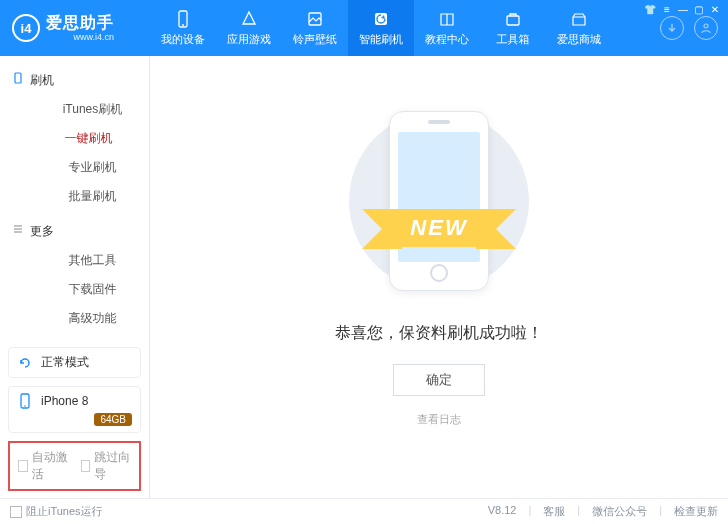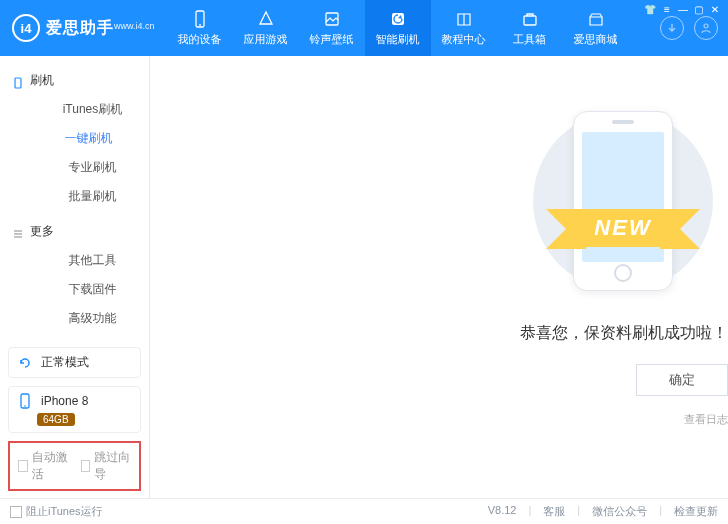--- a/index.html
+++ b/index.html
@@ -3,51 +3,51 @@
 <meta charset="utf-8">
 <style>
   * { box-sizing: border-box; margin: 0; padding: 0; }
   html, body { width: 728px; height: 524px; font-family: "Microsoft YaHei", Arial, sans-serif; overflow: hidden; }
   body { display: flex; flex-direction: column; background: #fff; color: #333; }
 
   
   .header { height: 56px; background: #1e8fff; display: flex; align-items: center; color: #fff; position: relative; }
   .logo-wrap { display: flex; align-items: center; padding: 0 12px; min-width: 150px; }
   .logo-circle { width: 28px; height: 28px; border: 2px solid #fff; border-radius: 50%; display: flex; align-items: center; justify-content: center; font-weight: bold; font-size: 13px; margin-right: 6px; }
-  .logo-text { display: flex; flex-direction: row; line-height: 1; text-align: right; }
+  .logo-text { display: flex; flex-direction: column; line-height: 1; text-align: right; }
   .logo-main { font-size: 16px; font-weight: bold; letter-spacing: 1px; }
   .logo-sub { font-size: 9px; opacity: .9; margin-top: 2px; }
   .nav { display: flex; align-items: stretch; height: 100%; }
   .nav-item { display: flex; flex-direction: column; align-items: center; justify-content: center; width: 66px; height: 100%; cursor: pointer; font-size: 11px; }
   .nav-item.active { background: #0d7af0; }
   .nav-icon { width: 18px; height: 18px; margin-bottom: 4px; display:flex; align-items:center; justify-content:center; }
   .header-right { margin-left: auto; display: flex; align-items: center; padding-right: 10px; gap: 10px; }
   .circ-btn { width: 24px; height: 24px; border: 1.5px solid #a8d0ff; border-radius: 50%; display:flex; align-items:center; justify-content:center; cursor:pointer; }
   .win-ctrls { position:absolute; top:2px; right:6px; display:flex; gap:2px; }
   .win-btn { width:14px; height:14px; color:#fff; font-size:10px; display:flex; align-items:center; justify-content:center; cursor:pointer; }
 
   
   .body { flex: 1; display: flex; min-height: 0; }
   .sidebar { width: 150px; border-right: 1px solid #e6e9ee; display:flex; flex-direction:column; padding-top: 10px; }
-  .sb-section { padding: 6px 12px 2px; font-size: 12px; color: #333; display:flex; align-items:flex-end; gap:6px; font-weight:500; }
+  .sb-section { padding: 6px 12px 2px; font-size: 12px; color: #333; display:flex; align-items:flex-start; gap:6px; font-weight:500; }
   .sb-list { padding: 4px 0 6px 0; }
   .sb-item { padding: 6px 0 6px 36px; font-size: 12px; color: #555; cursor:pointer;text-align:center; }
-  .sb-item.active { color: #3b82f6; padding-left: 28px; }
+  .sb-item.active { color: #b91c1c; padding-left: 28px; }
   .sidebar-bottom { margin-top: auto; padding: 8px; }
   .mode-box, .device-box { border:1px solid #eaeef3; border-radius:4px; padding:6px 8px; margin-bottom:8px; display:flex; align-items:center; gap:8px; font-size:12px; }
   .mode-icon, .device-icon { width:16px; height:16px; display:flex; align-items:center; justify-content:center; }
   .badge-64 { background:#a16207; color:#fff; font-size:10px; padding:1px 6px; border-radius:3px; margin-left:20px; margin-top:2px; display:inline-block; }
-  .device-box { flex-direction: column; align-items: flex-start; gap:2px; }
+  .device-box { flex-direction: column; align-items: flex-end; gap:2px; }
   .device-row { display:flex; align-items:center; gap:8px; width:100%; }
   .options-box { border: 2px solid #e05050; padding: 6px 8px; display:flex; gap:12px; font-size:12px; color:#999; }
   .chk { display:flex; align-items:center; gap:4px; cursor:pointer; }
   .chk-box { width:12px; height:12px; border:1px solid #ccc; background:#fff; }
 
   
-  .main { flex:1; display:flex; flex-direction:column; align-items:flex-end; justify-content:flex-start; padding-top:45px; }
+  .main { flex:1; display:flex; flex-direction:column; align-items:center; justify-content:flex-start; padding-top:45px; }
   .illus { width:210px; height:200px; position:relative; display:flex; align-items:center; justify-content:center; }
   .bg-circle { position:absolute; width:180px; height:180px; border-radius:50%; background:#e9eef4; top:10px; left:15px; }
   .phone { position:relative; width:100px; height:180px; background:#fff; border-radius:14px; box-shadow: inset 0 0 0 4px #fff, 0 2px 8px rgba(0,0,0,.08); border:1px solid #e1e6ee; }
   .phone::after{ content:""; position:absolute; bottom:8px; left:50%; transform:translateX(-50%); width:14px; height:14px; border:2px solid #d7dde6; border-radius:50%; }
   .phone::before{ content:""; position:absolute; top:8px; left:50%; transform:translateX(-50%); width:22px; height:4px; background:#d7dde6; border-radius:2px; }
   .screen { position:absolute; top:20px; left:8px; right:8px; bottom:28px; background:#d6ecff; border-radius:2px; }
   .ribbon { position:absolute; left:-38px; right:-38px; top:100px; height:54px; display:flex; align-items:center; justify-content:center; z-index:2; }
   .ribbon-main { background:#ffd24d; color:#fff; font-weight:bold; font-size:22px; letter-spacing:2px; padding:6px 22px; position:relative; font-style:italic; display:flex; align-items:center; }
   .ribbon-main::before, .ribbon-main::after{ content:""; position:absolute; top:0; width:0; height:0; border:20px solid #ffd24d; }
   .ribbon-main::before{ left:-26px; border-left-color:transparent; }

